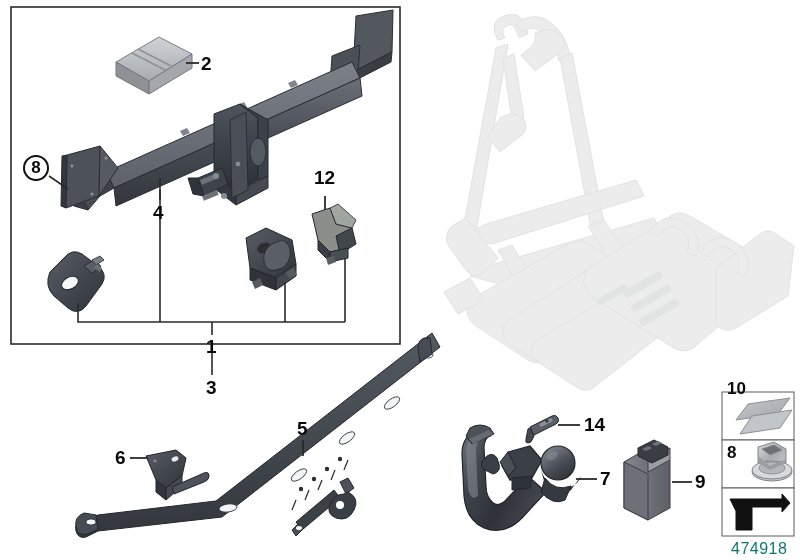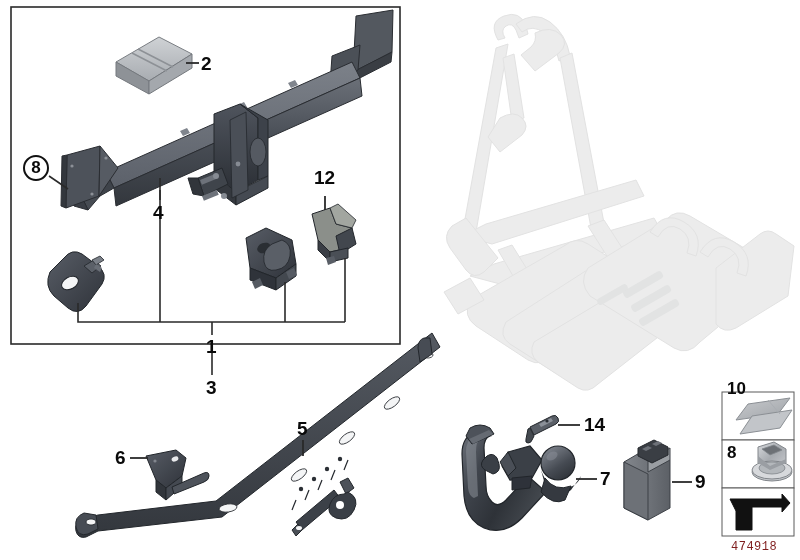--- a/index.html
+++ b/index.html
@@ -43,23 +43,23 @@
     display: flex;
     align-items: center;
     justify-content: center;
     font-weight: bold;
     font-size: 17px;
     color: #0a0a0a;
     box-sizing: border-box;
   }
   .drawing-number {
     position: absolute;
-    font-family: Liberation Mono, monospace;
-    font-size: 12px;
-    color: #7f1d1d;
+    font-family: Liberation Sans, sans-serif;
+    font-size: 16px;
+    color: #0f766e;
     letter-spacing: 0.5px;
   }
 </style>
 </head>
 <body>
 
 <div id="page">
 
   <svg class="layer" viewBox="0 0 800 560" xmlns="http://www.w3.org/2000/svg">
     <defs>

